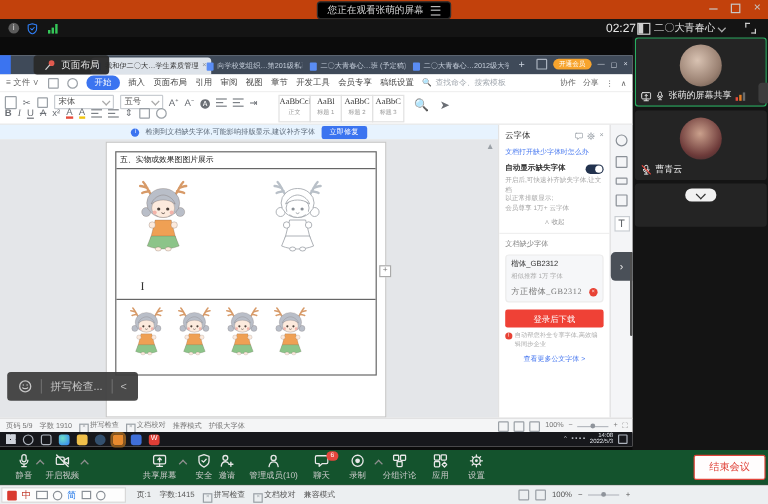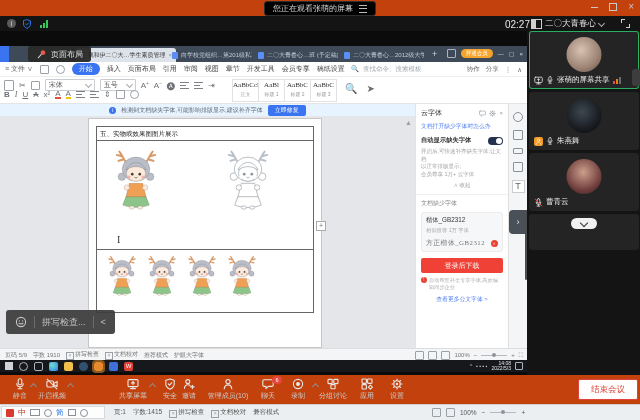--- a/index.html
+++ b/index.html
@@ -124,21 +124,21 @@
   .t-label{position:absolute;left:5px;bottom:4px;display:flex;align-items:center;gap:3px;color:#ececec;font-size:7.5px;white-space:nowrap;}
   .bars{display:flex;align-items:flex-end;gap:1px;height:7px;}
   .bars i{display:block;width:2px;}
   .host-badge{width:9px;height:9px;background:#f39b26;border-radius:2px;display:flex;align-items:center;justify-content:center;color:#fff;}
   .tile-more{position:relative;margin:0 1px;height:36px;background:#242424;border-radius:3px;}
   .chev-pill{position:absolute;left:50%;top:4px;transform:translateX(-50%);width:26px;height:11px;background:#f1f1f1;border-radius:6px;display:flex;align-items:center;justify-content:center;}
   .chev-dn{width:5px;height:5px;border-left:1px solid #333;border-bottom:1px solid #333;transform:rotate(-45deg);margin-top:-2px;}
   .sb-scroll{position:absolute;left:525px;top:210px;width:2px;height:70px;background:#4e4e4e;border-radius:1px;z-index:6;}
   .edge-handle{position:absolute;right:0;top:69px;width:8px;height:17px;background:#3d3d3d;border-radius:3px 0 0 3px;z-index:7;}
   
-  .bottombar{position:absolute;left:0;top:375px;width:640px;height:29px;background:#c2410c;z-index:8;}
+  .bottombar{position:absolute;left:0;top:375px;width:640px;height:29px;background:#14532d;z-index:8;}
   .tb-item{position:absolute;top:3px;width:44px;display:flex;flex-direction:column;align-items:center;color:#e8e8e8;}
   .tb-item span.lb{font-size:7px;color:#cbcbcb;margin-top:1px;white-space:nowrap;}
   .tb-caret{position:absolute;top:9px;width:4px;height:4px;border-left:1px solid #8f8f8f;border-top:1px solid #8f8f8f;transform:rotate(45deg);}
   .badge{position:absolute;top:-2px;right:8px;min-width:8px;height:8px;border-radius:4px;background:#e5463d;color:#fff;font-size:5.5px;line-height:8px;text-align:center;padding:0 1px;}
   .end-btn{position:absolute;left:578px;top:4px;width:58px;height:19px;background:#fffdfd;border:1px solid #e0443a;border-radius:2px;color:#e0443a;font-size:8.5px;display:flex;align-items:center;justify-content:center;}
   
   .localstrip{position:absolute;left:0;top:404px;width:640px;height:16px;background:#eceff1;border-top:1px solid #cfcfcf;}
   .ime{position:absolute;left:1px;top:1px;width:104px;height:13px;background:#fdfdfd;border:1px solid #d8d8d8;display:flex;align-items:center;gap:4px;padding:0 4px;box-sizing:border-box;font-size:8px;}
   .ime .rsq{width:8px;height:8px;background:#d93a2f;border-radius:1px;}
   .ime .kb{width:8px;height:5px;border:1px solid #8a9097;}
@@ -592,34 +592,20 @@
           </svg>
         <span>张萌的屏幕共享</span>
         <span class="bars">
             <i style="height:3px;background:#e74c3c"></i>
             <i style="height:5px;background:#e67e22"></i>
             <i style="height:7px;background:#6b6b6b"></i>
           </span>
       </div>
     </div>
     <div class="tile">
-      <div class="avatar" style="background:radial-gradient(circle at 45% 40%,#3d4852,#14161a 70%)"></div>
-      <div class="t-label">
-        <span class="host-badge">
-            <svg class="ic" width="7" height="7">
-              <use href="#i-person"></use>
-            </svg>
-          </span>
-        <svg class="ic" width="8" height="8" style="color:#e6e6e6">
-            <use href="#i-mic"></use>
-          </svg>
-        <span>朱燕舞</span>
-      </div>
-    </div>
-    <div class="tile">
       <div class="avatar" style="background:radial-gradient(circle at 48% 38%,#caa08c,#6e3b3a 65%,#2c2326)"></div>
       <div class="t-label">
         <svg class="ic" width="9" height="9" style="color:#e6e6e6">
             <use href="#i-mic-off"></use>
           </svg>
         <span>曹青云</span>
       </div>
     </div>
     <div class="tile-more">
       <div class="chev-pill">

